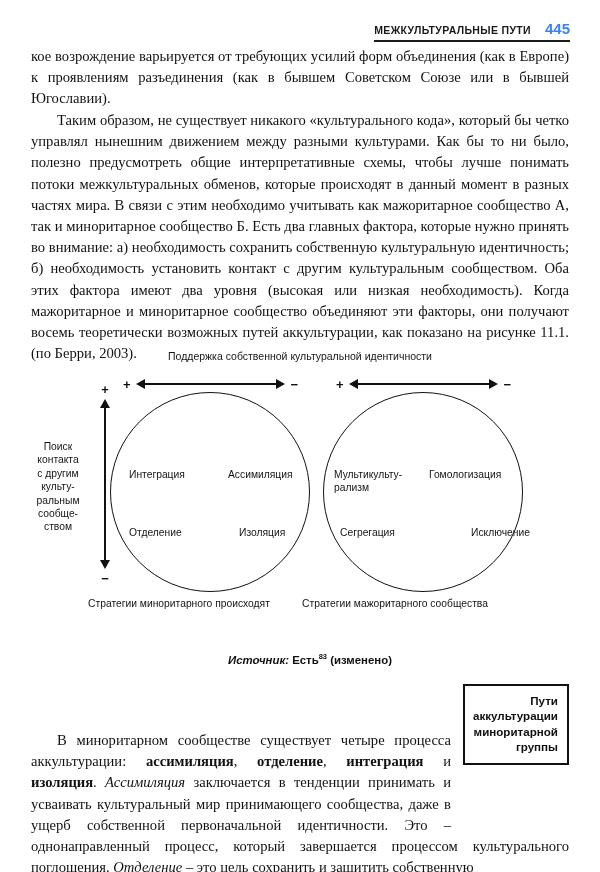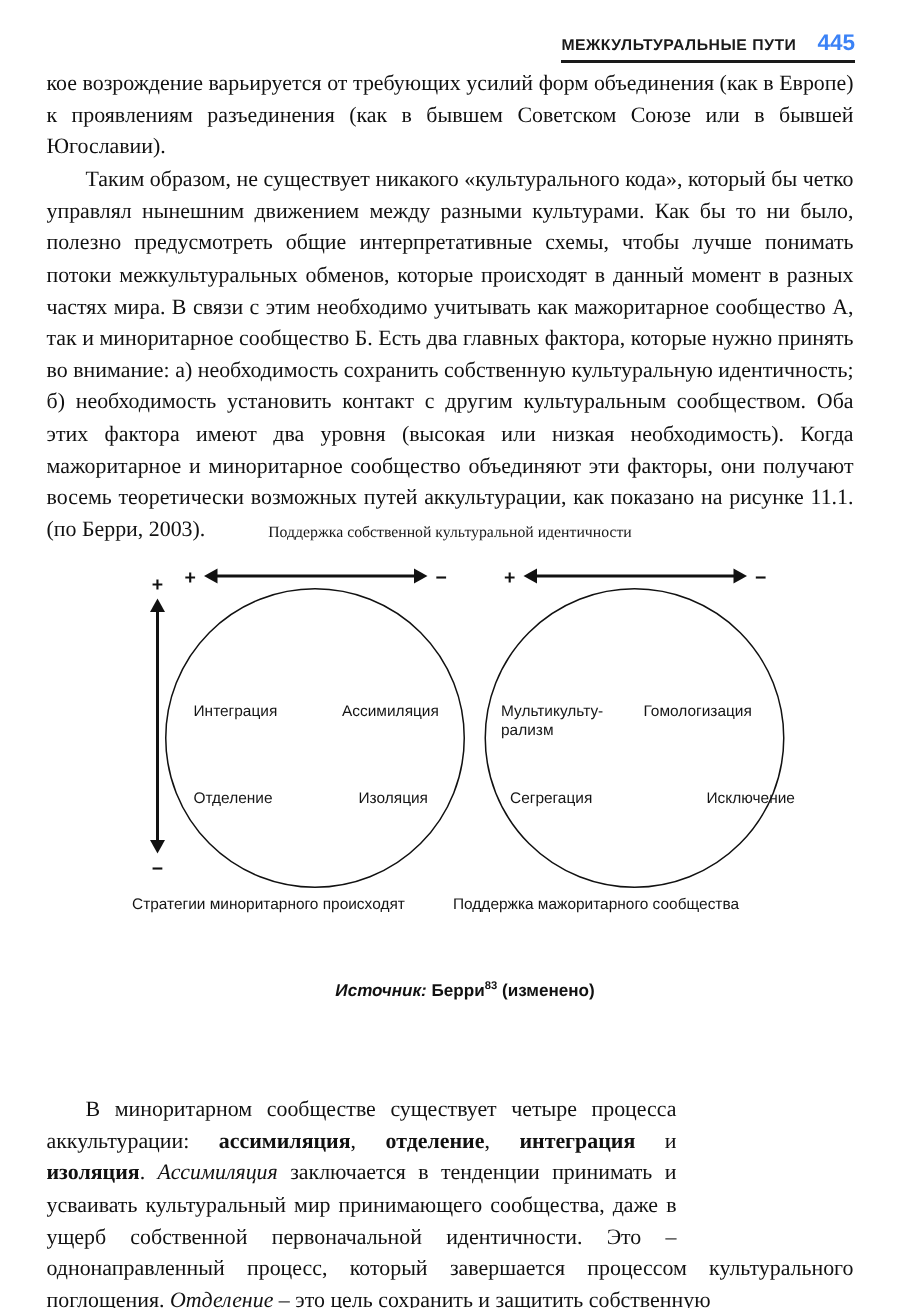--- a/index.html
+++ b/index.html
@@ -71,21 +71,21 @@
     top: 345px;
     width: 600px;
     height: 270px;
   }
   .fig-title {
     position: absolute;
     top: 5px;
     left: 0;
     width: 600px;
     text-align: center;
-    font-family: Liberation Serif, serif;
+    font-family: Liberation Sans, sans-serif;
     font-size: 10.5px;
     color: #161616;
   }
   .circle {
     position: absolute;
     border: 1.7px solid #111111;
     border-radius: 50%;
     box-sizing: border-box;
   }
   #circle-left  { left: 110px; top: 392px; width: 200px; height: 200px; }
@@ -293,44 +293,55 @@
 
   <div id="v-axis">
     <span class="sign">+</span>
     <span class="arrow-v">
       <span class="head up"></span>
       <span class="shaft"></span>
       <span class="head down"></span>
     </span>
     <span class="sign">−</span>
   </div>
+  <div id="v-axis-label">Поиск
+контакта
+с другим
+культу-
+ральным
+сообще-
+ством</div>
 
   <div class="circle" id="circle-left"></div>
   <div class="circle" id="circle-right"></div>
 
   <div class="cell-label" style="left:129px; top:468px;">Интеграция</div>
   <div class="cell-label" style="left:228px; top:468px;">Ассимиляция</div>
   <div class="cell-label" style="left:129px; top:526px;">Отделение</div>
   <div class="cell-label" style="left:239px; top:526px;">Изоляция</div>
 
   <div class="cell-label" style="left:334px; top:468px;">Мультикульту-
 рализм</div>
   <div class="cell-label" style="left:429px; top:468px;">Гомологизация</div>
   <div class="cell-label" style="left:340px; top:526px;text-align:right;">Сегрегация</div>
   <div class="cell-label" style="left:441px; top:526px;padding-left:30px;">Исключение</div>
 
   <div class="axis-caption" id="caption-left">Стратегии миноритарного происходят</div>
-  <div class="axis-caption" id="caption-right">Поддержка мажоритарного сообщества</div>
+  <div class="axis-caption" id="caption-right">Стратегии мажоритарного сообщества</div>
 
   <div class="fig-source">
     <span class="src-lead">Источник:</span>
-    <span>Берри</span><sup>83</sup>
+    <span>Есть</span><sup>83</sup>
     <span>(изменено)</span>
   </div>
 
+  <div id="margin-note">Пути
+аккультурации
+миноритарной
+группы</div>
 
   <div class="body-text" id="para-lower">
     <p class="indent">
       <span class="wrap-shim"></span><span>В миноритарном сообществе существует четыре процесса аккультурации: </span><b>ассимиляция</b><span>, </span><b>отделение</b><span>, </span><b>интеграция</b><span> и </span><b>изоляция</b><span>. </span><i>Ассимиляция</i><span> заключается в тенденции принимать и усваивать культуральный мир принимающего сообщества, даже в ущерб собственной первоначальной идентичности. Это – однонаправленный процесс, который завершается процессом культурального поглощения. </span><i>Отделение</i><span> – это цель сохранить и защитить собственную</span>
     </p>
   </div>
 
 </div>
 
 </body></html>

